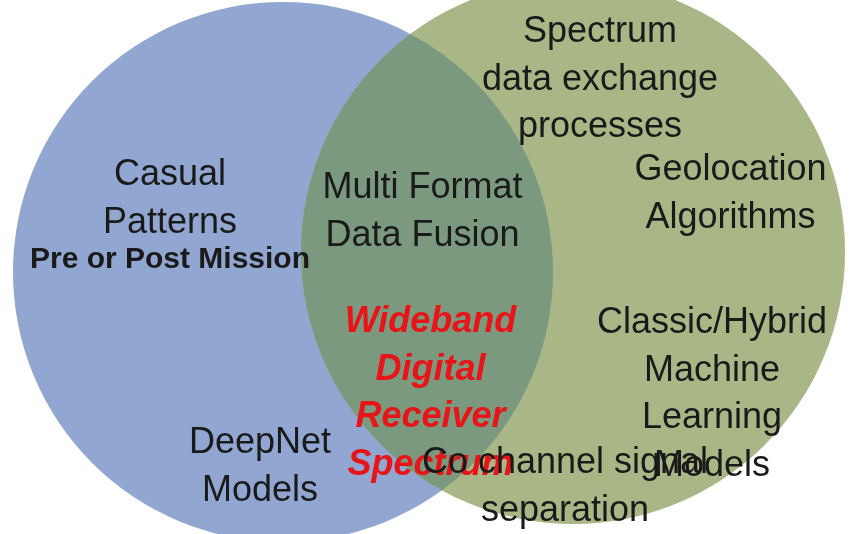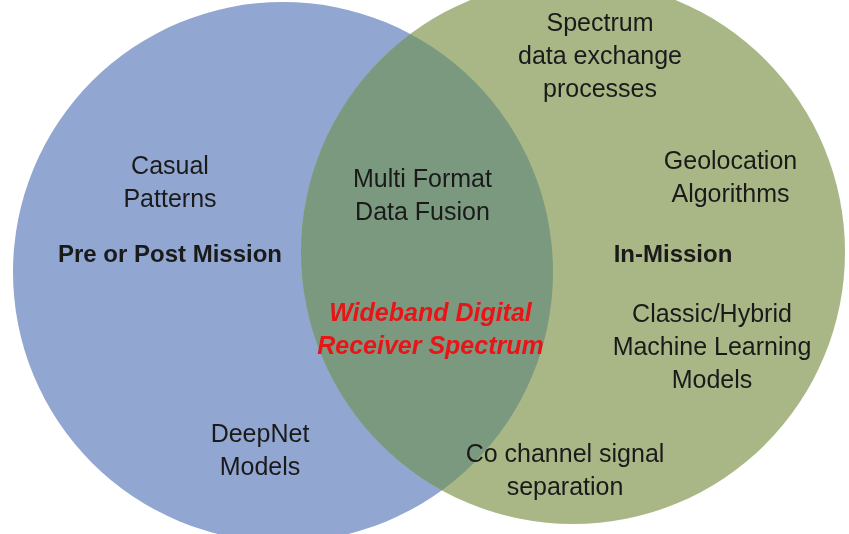--- a/index.html
+++ b/index.html
@@ -25,29 +25,29 @@
   .venn-svg{
     position:absolute;
     left:0; top:0;
     width:849px;
     height:534px;
     display:block;
   }
   .label{
     position:absolute;
     color:var(--text);
-    font-size:25px;
+    font-size:36px;
     line-height:1.32;
     text-align:center;
     white-space:pre-line;
     user-select:none;
   }
   .label.title{
     font-weight:700;
-    font-size:24px;
+    font-size:30px;
   }
   .label.highlight{
     font-weight:700;
     color:var(--highlight-text);
   }
 </style>
 </head>
 <body>
 
 <div class="venn-wrap">
@@ -79,21 +79,20 @@
   <div class="label highlight" style="left:288px; top:296px; width:285px;font-style:italic;">Wideband Digital
 Receiver Spectrum</div>
 
   <div class="label" style="left:480px; top:6px; width:240px;">Spectrum
 data exchange
 processes</div>
 
   <div class="label" style="left:618px; top:144px; width:225px;">Geolocation
 Algorithms</div>
 
-  <div class="label title" style="left:558px; top:238px; width:230px;">In-Mission</div>
 
   <div class="label" style="left:576px; top:297px; width:272px;">Classic/Hybrid
 Machine Learning
 Models</div>
 
   <div class="label" style="left:420px; top:437px; width:290px;">Co channel signal
 separation</div>
 
 </div>
 

